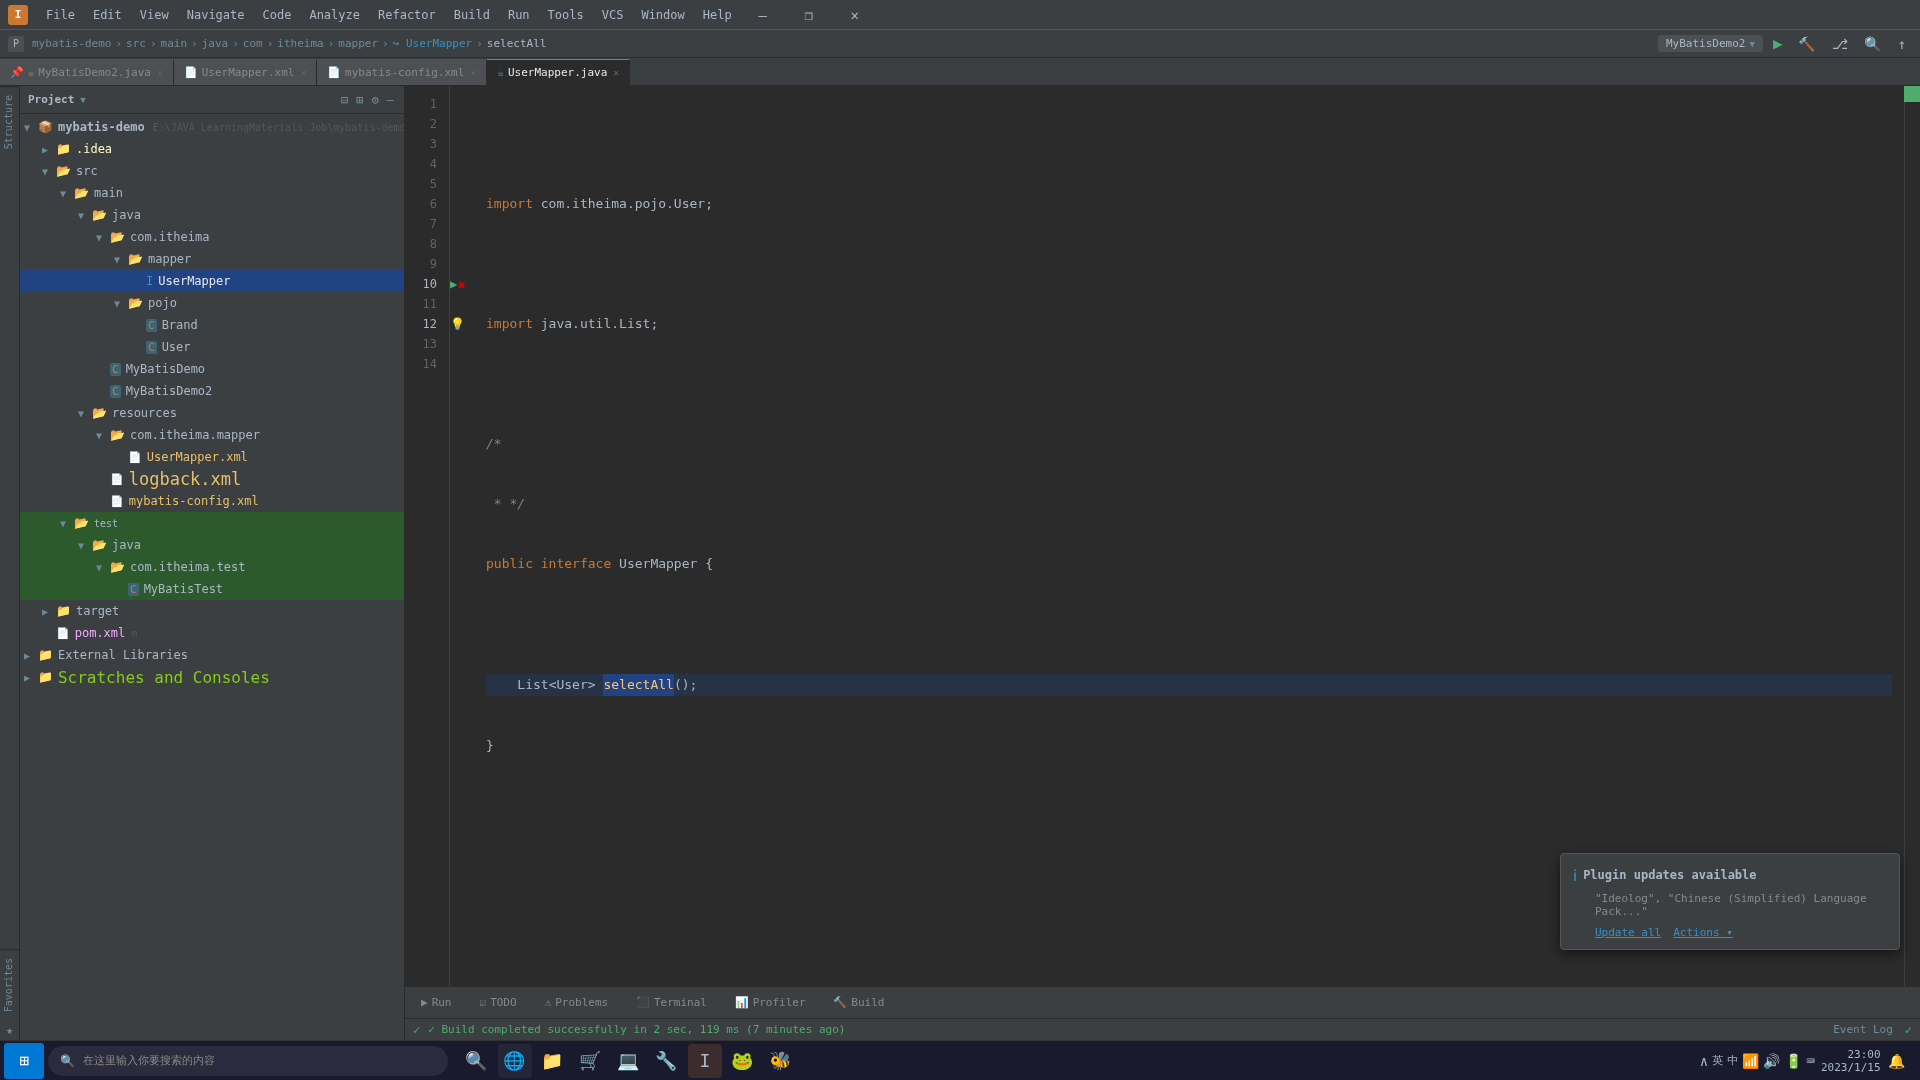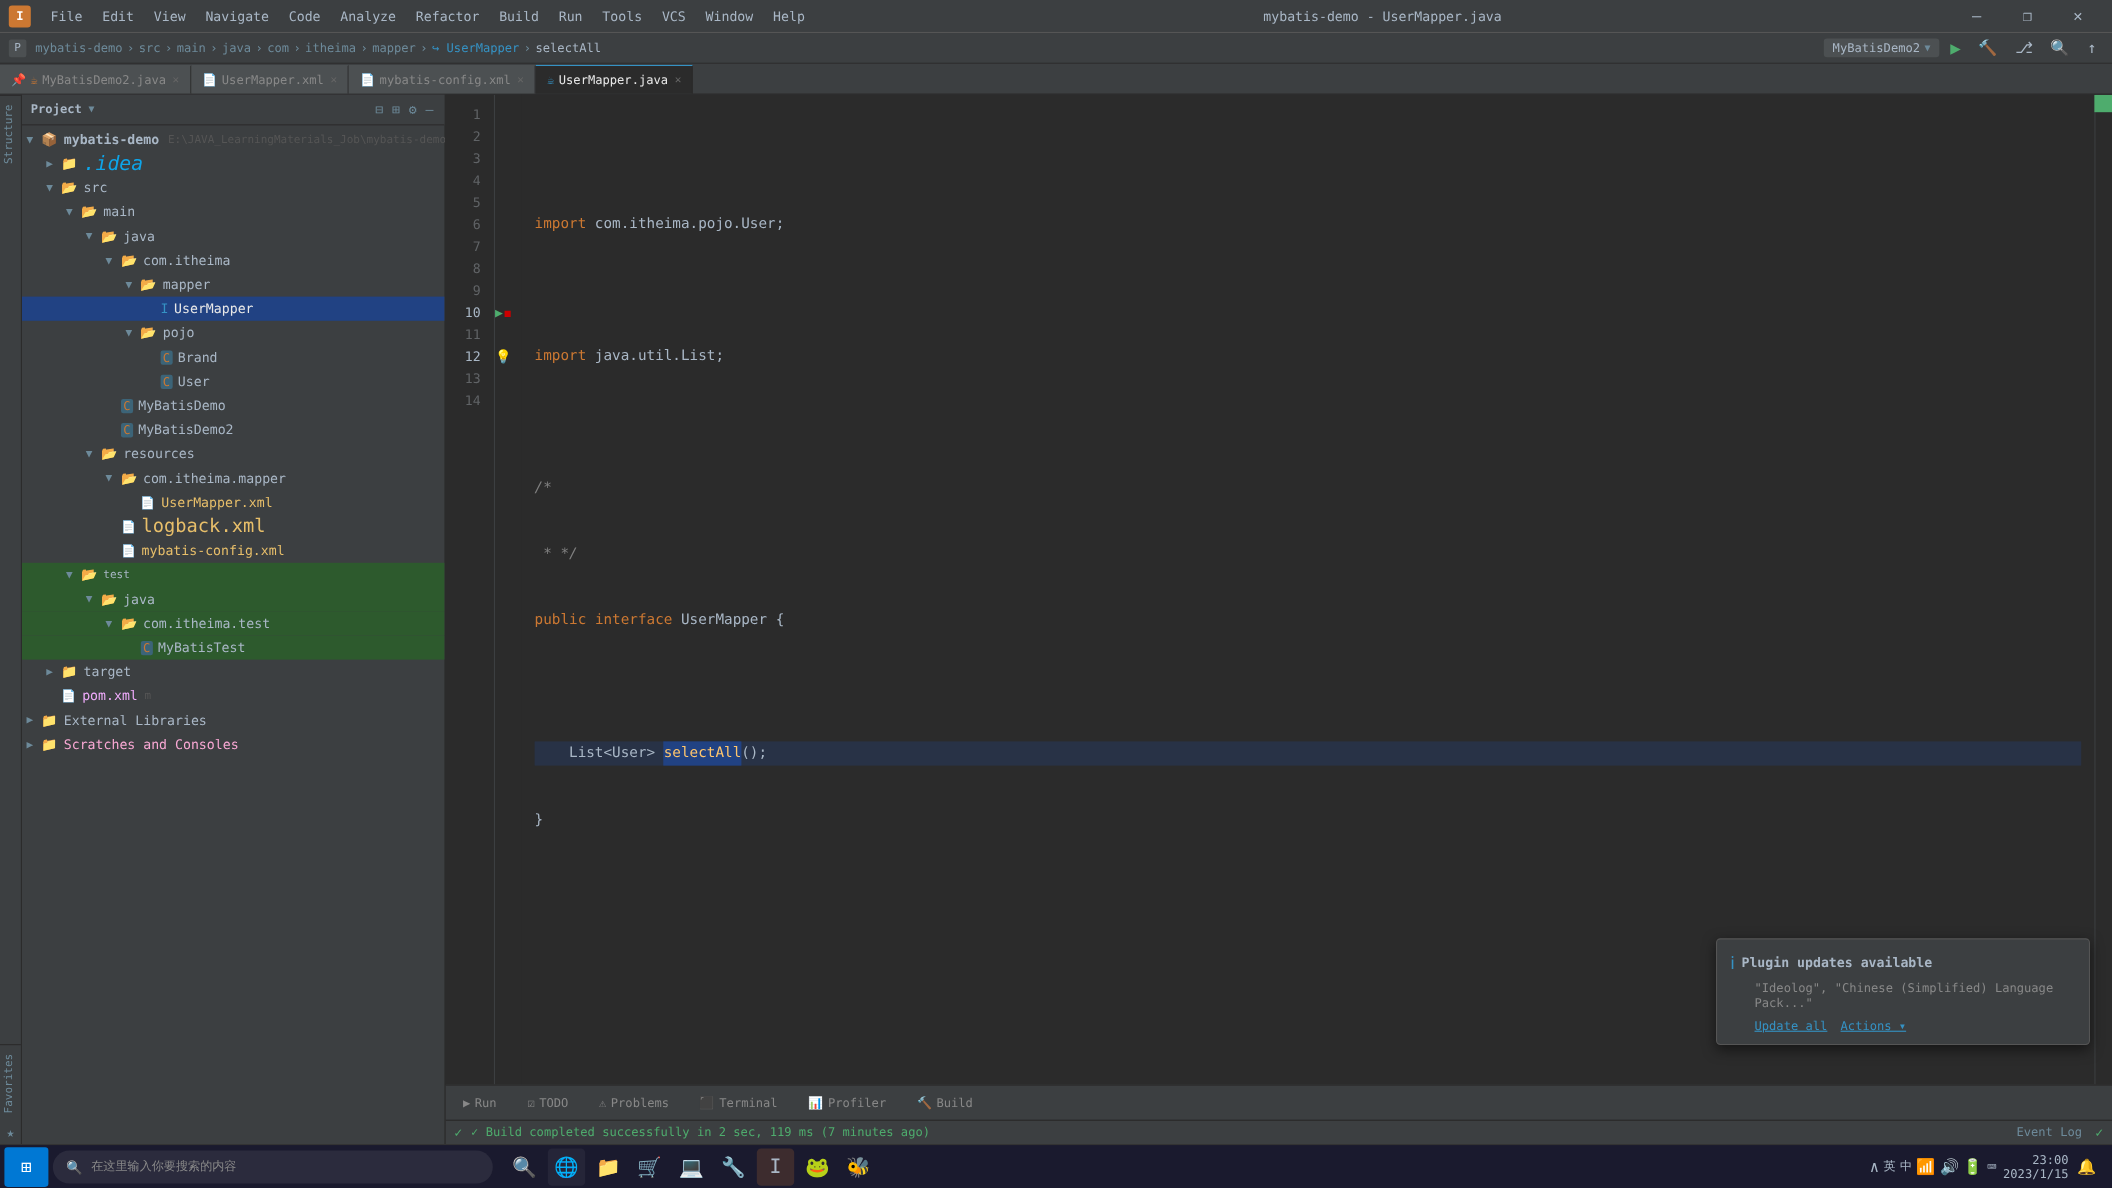--- a/index.html
+++ b/index.html
@@ -443,21 +443,20 @@
       <div class="menu-item">Analyze</div>
       <div class="menu-item">Refactor</div>
       <div class="menu-item">Build</div>
       <div class="menu-item">Run</div>
       <div class="menu-item">Tools</div>
       <div class="menu-item">VCS</div>
       <div class="menu-item">Window</div>
       <div class="menu-item">Help</div>
     </div>
   </div>
-  <div class="title-bar-title">mybatis-demo - UserMapper.java</div>
   <div class="title-bar-controls">
     <div class="title-btn">—</div>
     <div class="title-btn">❐</div>
     <div class="title-btn close">✕</div>
   </div>
 </div>
 
 <div class="navbar">
   <div style="width:16px;height:16px;background:#4c5052;border-radius:2px;display:flex;align-items:center;justify-content:center;margin-right:4px;">
     <span style="font-size:10px;color:#a9b7c6;">P</span>
@@ -544,21 +543,21 @@
         <span class="tree-arrow">▼</span>
         <span style="color:#cc7832;font-size:12px;margin-right:3px;">📦</span>
         <span style="color:#a9b7c6;font-size:12px;font-weight:bold;">mybatis-demo</span>
         <span style="color:#555;font-size:10px;margin-left:6px;">E:\JAVA_LearningMaterials_Job\mybatis-demo</span>
       </div>
 
       <div class="tree-item">
         <span class="tree-indent"></span>
         <span class="tree-arrow">▶</span>
         <span style="color:#d4a017;font-size:12px;margin-right:3px;">📁</span>
-        <span style="color:#0ea5e9;font-size:18px;font-style:italic;">.idea</span>
+        <span style="color:#fef9c3;font-size:12px;">.idea</span>
       </div>
 
       <div class="tree-item">
         <span class="tree-indent"></span>
         <span class="tree-arrow">▼</span>
         <span style="color:#d4a017;font-size:12px;margin-right:3px;">📂</span>
         <span style="color:#a9b7c6;font-size:12px;">src</span>
       </div>
 
       <div class="tree-item">
@@ -771,21 +770,21 @@
 
       <div class="tree-item">
         <span class="tree-arrow">▶</span>
         <span style="color:#d4a017;font-size:12px;margin-right:3px;">📁</span>
         <span style="color:#a9b7c6;font-size:12px;">External Libraries</span>
       </div>
 
       <div class="tree-item">
         <span class="tree-arrow">▶</span>
         <span style="color:#d4a017;font-size:12px;margin-right:3px;">📁</span>
-        <span style="color:#f9a8d4;font-size:12px;">Scratches and Consoles</span>
+        <span style="color:#84cc16;font-size:16px;">Scratches and Consoles</span>
       </div>
     </div>
   </div>
 
   <div class="editor-area">
     <div class="code-editor">
 
       <div class="line-numbers">
         <div class="line-number">1</div>
         <div class="line-number">2</div>

